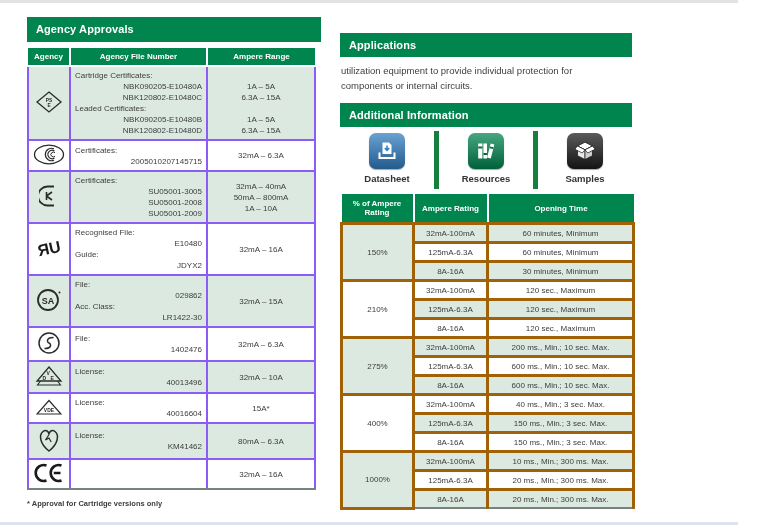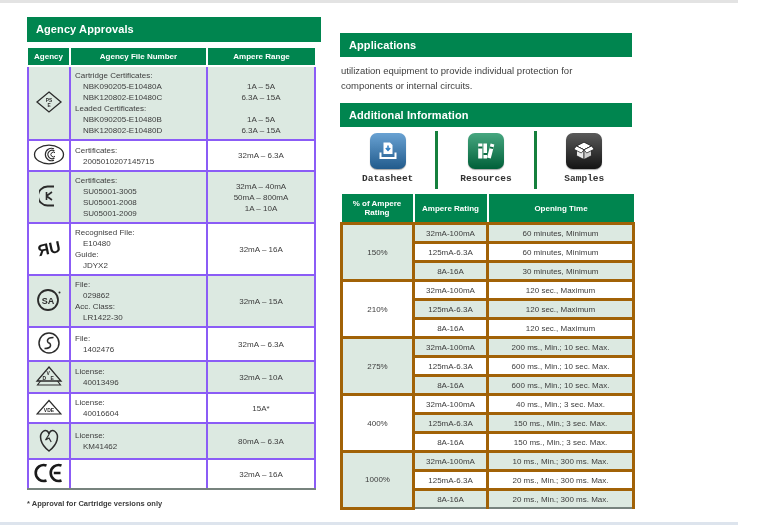--- a/index.html
+++ b/index.html
@@ -29,38 +29,38 @@
     background:#00854F; color:#fff; font-size:8px; font-weight:bold;
     height:17px; border:2px solid #fff; border-top:none; padding:0;
   }
   table.agency th:first-child { border-left:none; }
   table.agency th:last-child  { border-right:none; }
   table.agency td { border:2px solid #8b5cf6; padding:3px 4px; vertical-align:middle; background:#fff; }
   table.agency tr.alt td { background:#dce9e1; }
   table.agency tbody tr:last-child td { border-bottom:2px solid #77837e; }
   td.icon-cell { text-align:center; padding:2px 1px; }
   td.file-cell div  { line-height:11px; white-space:nowrap; }
-  td.file-cell div.ind { padding-left:8px; }
+  td.file-cell div.ind { padding-left:8px;text-align:right; }
   td.range-cell { text-align:center; }
   td.range-cell div { line-height:11px; }
 
   .footnote { margin-top:9px; font-size:7.5px; font-weight:bold; color:#3c3c3c; }
 
   
   .app-text { margin:7px 0 0 1px; font-size:9.5px; line-height:14.5px; color:#3e3e3e; }
   .right-col .bar-info { margin-top:10px; }
   .info-icons { display:flex; margin-top:4px; height:58px; }
   .info-item { flex:1; display:flex; flex-direction:column; align-items:center; padding-top:2px; cursor:pointer; }
-  .info-item + .info-item { border-left:3px solid #15803d; }
+  .info-item + .info-item { border-left:5px solid #15803d; }
   .tile {
     width:36px; height:36px; border-radius:7px;
     display:flex; align-items:center; justify-content:center;
     box-shadow:0 1px 1px rgba(0,0,0,.35);
   }
-  .info-label { margin-top:4px; font-size:9.5px; font-weight:bold; color:#333;font-family:Liberation Mono, monospace; }
+  .info-label { margin-top:4px; font-size:9.5px; font-weight:bold; color:#333; }
   .right-col .bar-elec { margin-top:1px; }
 
   
   table.elec {
     border-collapse:collapse; table-layout:fixed; width:292px;
     margin-top:5px; font-size:8px; text-align:center;padding-left:36px;
   }
   table.elec th {
     background:#00854F; color:#fff; font-size:8px; font-weight:bold;
     height:28px; border:2px solid #fff; border-top:none; padding:0 4px;

